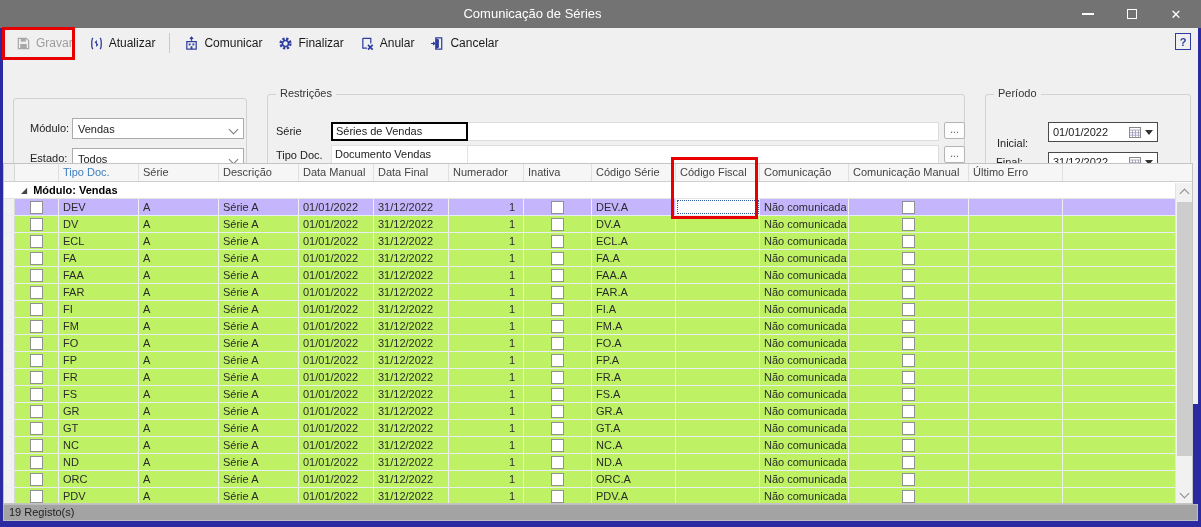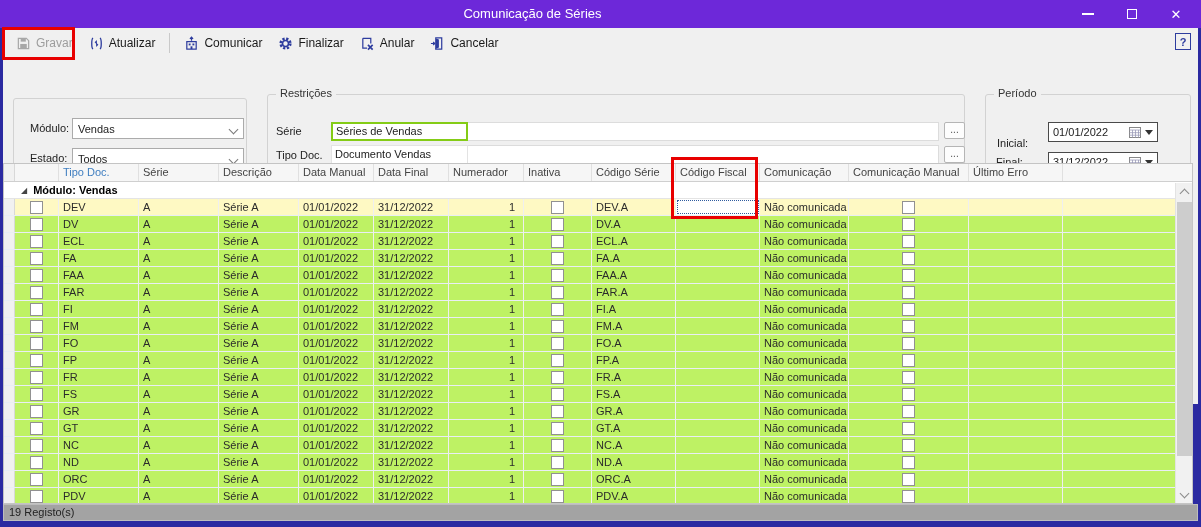--- a/index.html
+++ b/index.html
@@ -5,21 +5,21 @@
   * { box-sizing: border-box; margin: 0; padding: 0; }
   html,body { width:1201px; height:527px; }
   body {
     position: relative;
     background: #2b2aa1;
     font-family: "Liberation Sans", "DejaVu Sans", sans-serif;
     overflow: hidden;
     color: #222;
   }
   
-  .titlebar { position:absolute; top:0; left:0; width:1201px; height:28px; background:#6d28d9; }
+  .titlebar { position:absolute; top:0; left:0; width:1201px; height:28px; background:#737373; }
   .titlebar .title {
     position:absolute; left:0; top:0; width:1065px; height:28px;
     text-align:center; line-height:28px; color:#ffffff; font-size:13px;
   }
   .win-controls { position:absolute; right:3px; top:0; height:28px; display:flex; }
   .win-btn { width:44px; height:28px; display:flex; align-items:center; justify-content:center; color:#fff; }
   .min-glyph { width:12px; height:2px; background:#fff; }
   .max-glyph { width:10px; height:10px; border:1px solid #fff; }
   .close-glyph { font-size:13px; line-height:13px; color:#fff; }
   
@@ -36,21 +36,21 @@
   
   .filterpanel { position:absolute; left:0; top:30px; width:1195px; height:105px; }
   .groupbox { position:absolute; border:1px solid #d2d2d2; border-radius:3px; }
   .groupbox .legend { position:absolute; top:-8px; left:8px; background:#f0f0f0; padding:0 4px; font-size:11px; color:#333; }
   .flabel { position:absolute; font-size:11px; color:#222; }
   .combo { position:absolute; height:21px; background:#fff; border:1px solid #ababab; font-size:11px;
     display:flex; align-items:center; padding-left:5px; }
   .combo .chev { position:absolute; right:6px; top:7px; width:7px; height:7px;
     border-left:1.4px solid #7a7a7a; border-top:1.4px solid #7a7a7a; transform:rotate(225deg); }
   .editstrip { position:absolute; height:19px; background:#fff; border:1px solid #dcdcdc; display:flex; }
-  .editseg-code { width:137px; height:19px; margin:-1px 0 0 -1px; border:2px solid #84cc16; background:#fff;
+  .editseg-code { width:137px; height:19px; margin:-1px 0 0 -1px; border:2px solid #000000; background:#fff;
     font-size:11px; line-height:15px; padding-left:3px; }
   .editseg-code.plain { border:1px solid #e3e3e3; line-height:17px; }
   .editseg-desc { flex:1; }
   .browse-btn { position:absolute; width:21px; height:17px; border:1px solid #b5b5b5; border-radius:2px;
     background:#fdfdfd; font-size:10px; line-height:13px; text-align:center; color:#555; }
   .datefield { position:absolute; width:110px; height:20px; background:#fff; border:1px solid #4a4a4a;
     font-size:11px; display:flex; align-items:center; padding-left:4px; }
   .datefield .cal { position:absolute; right:16px; top:3px; }
   .datefield .dd { position:absolute; right:4px; top:7px; width:0; height:0;
     border-left:4px solid transparent; border-right:4px solid transparent; border-top:5px solid #333; }
@@ -58,21 +58,21 @@
   .grid { position:absolute; left:0; top:135px; width:1190px; height:341px; background:#fff;
     border:1px solid #c4c4c4; overflow:hidden; }
   .grid-header { display:flex; height:18px; background:#f6f6f6; border-bottom:1px solid #cfcfcf; }
   .hcell { font-size:11px; color:#444; line-height:17px; padding-left:4px;
     border-right:1px solid #e0e0e0; overflow:hidden; white-space:nowrap; }
   .hcell.sorted { color:#3f7ec0; }
   .group-row { display:flex; align-items:center; height:17px; border-bottom:1px solid #e4e4e4;
     font-size:11px; font-weight:bold; color:#000; }
   .group-row .tri { font-size:8px; color:#444; margin:0 6px 0 17px; }
   .grid-row { display:flex; height:17px; border-bottom:1px solid #e9eef5; background:#bef264; }
-  .grid-row.selected { background:#fef9c3; }
+  .grid-row.selected { background:#c4b5fd; }
   .cell { font-size:11px; color:#2b2b2b; line-height:16px; padding-left:4px;
     border-right:1px solid #efefef; overflow:hidden; white-space:nowrap; }
   .cell.num { text-align:right; padding-right:8px; padding-left:0; }
   .cell.center { display:flex; align-items:center; justify-content:center; padding-left:0; }
   .c-ind { width:11px; background:#f1f1f1; border-right:1px solid #d8d8d8; }
   .c-cb { width:44px; display:flex; align-items:center; padding-left:15px; }
   .c-tipodoc { width:80px; } .c-serie { width:80px; } .c-desc { width:80px; }
   .c-dini { width:75px; } .c-dfin { width:75px; } .c-num { width:75px; }
   .c-inat { width:68px; } .c-cserie { width:84px; } .c-cfiscal { width:84px; }
   .c-com { width:89px; } .c-cman { width:120px; } .c-erro { width:94px; }

